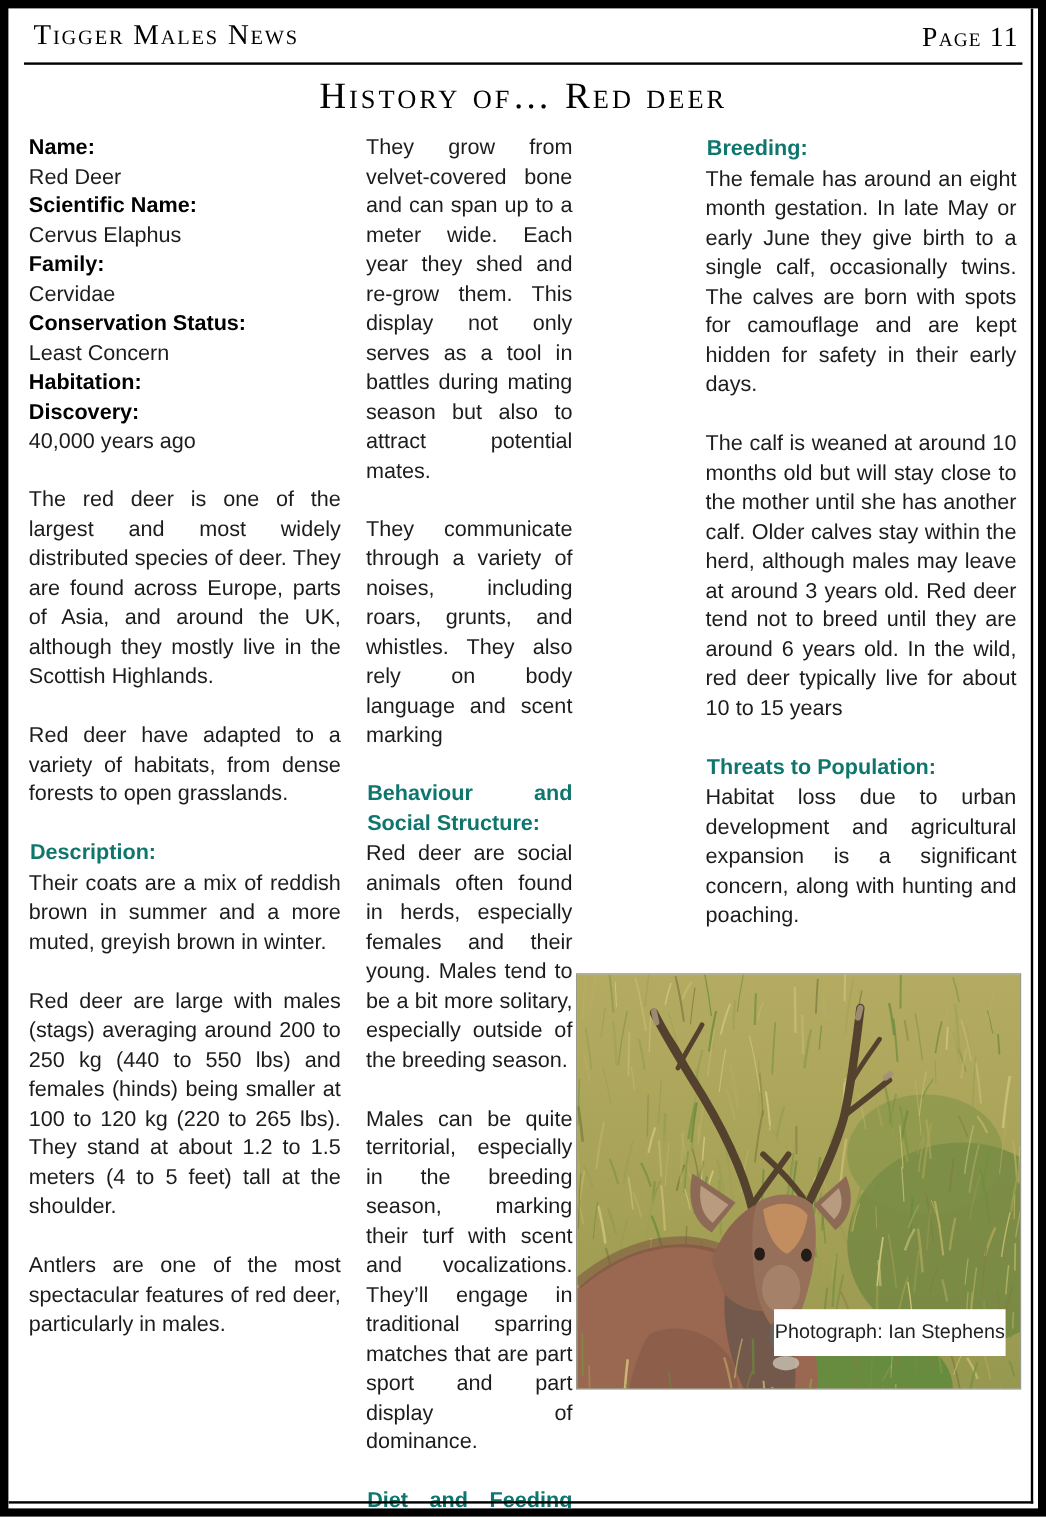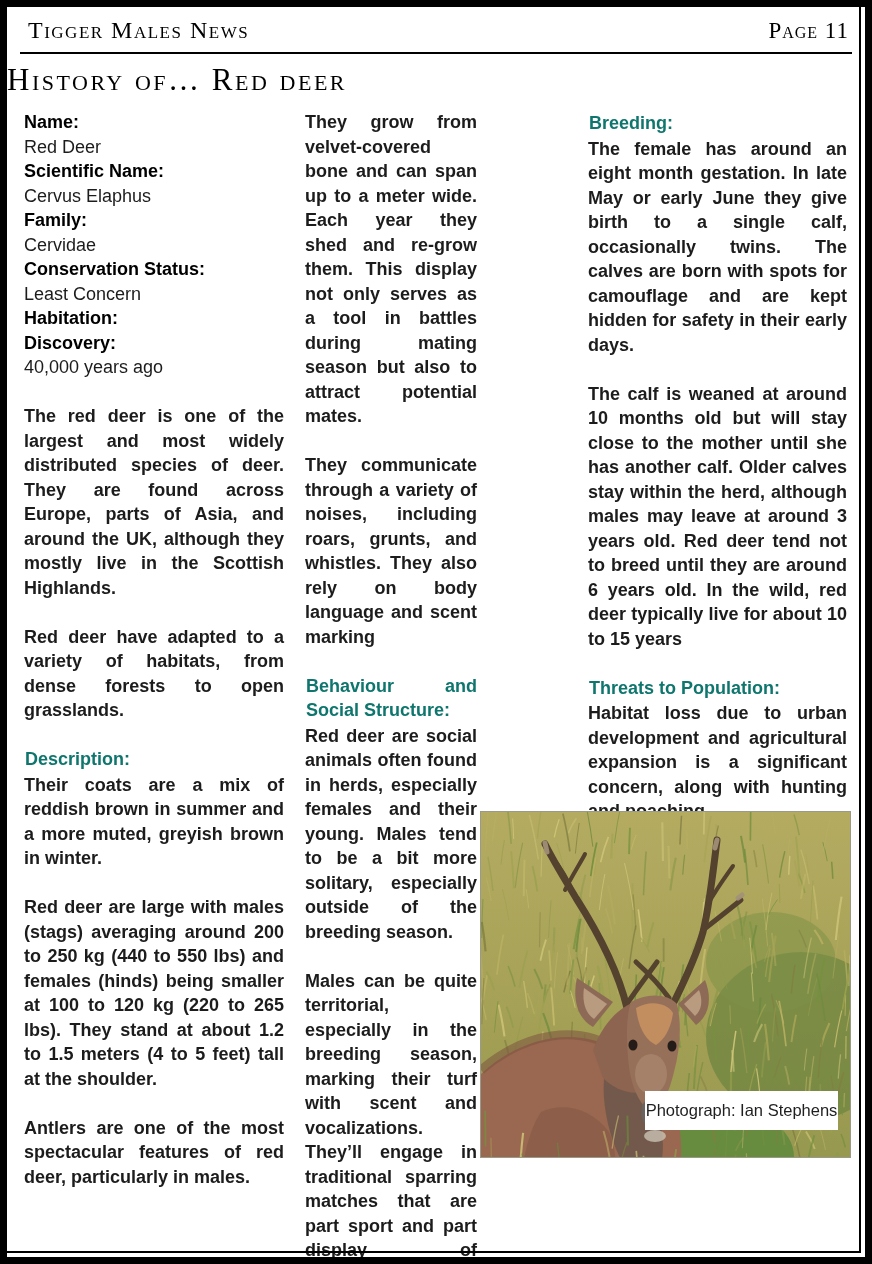--- a/index.html
+++ b/index.html
@@ -33,35 +33,35 @@
     font-family:"Liberation Serif","DejaVu Serif",serif;
     font-variant:small-caps;
     font-size:23px;letter-spacing:1px;color:#000;
   }
   .header-rule{
     position:absolute;left:13px;right:13px;top:45px;
     border-top:2px solid #000;height:0;
   }
   .title{
     position:absolute;left:0;right:0;top:55px;
-    text-align:left;
+    text-align:center;
     font-family:"Liberation Serif","DejaVu Serif",serif;
     font-variant:small-caps;
     font-size:31px;letter-spacing:2.5px;color:#000;
   }
   .col{
     position:absolute;top:103px;
     width:260px;
     font-size:18px;line-height:24.5px;
     text-align:justify;
   }
   .col-1{left:17px;}
   .col-2{left:298px;}
   .col-3{left:581px;width:259px;}
-  .col p{margin:0 0 24.5px 0;font-weight:bold;}
+  .col p{margin:0 0 24.5px 0;}
   .col p.tight{margin:0;}
   .head{font-weight:bold;color:#000;}
   .headline{margin:1px;font-weight:bold;color:#0f766e;text-align:justify;}
   .factline{margin:0;}
   .photo-spacer{
     float:right;
     width:88px;height:460px;
     margin-top:702px;
   }
   .photo{

